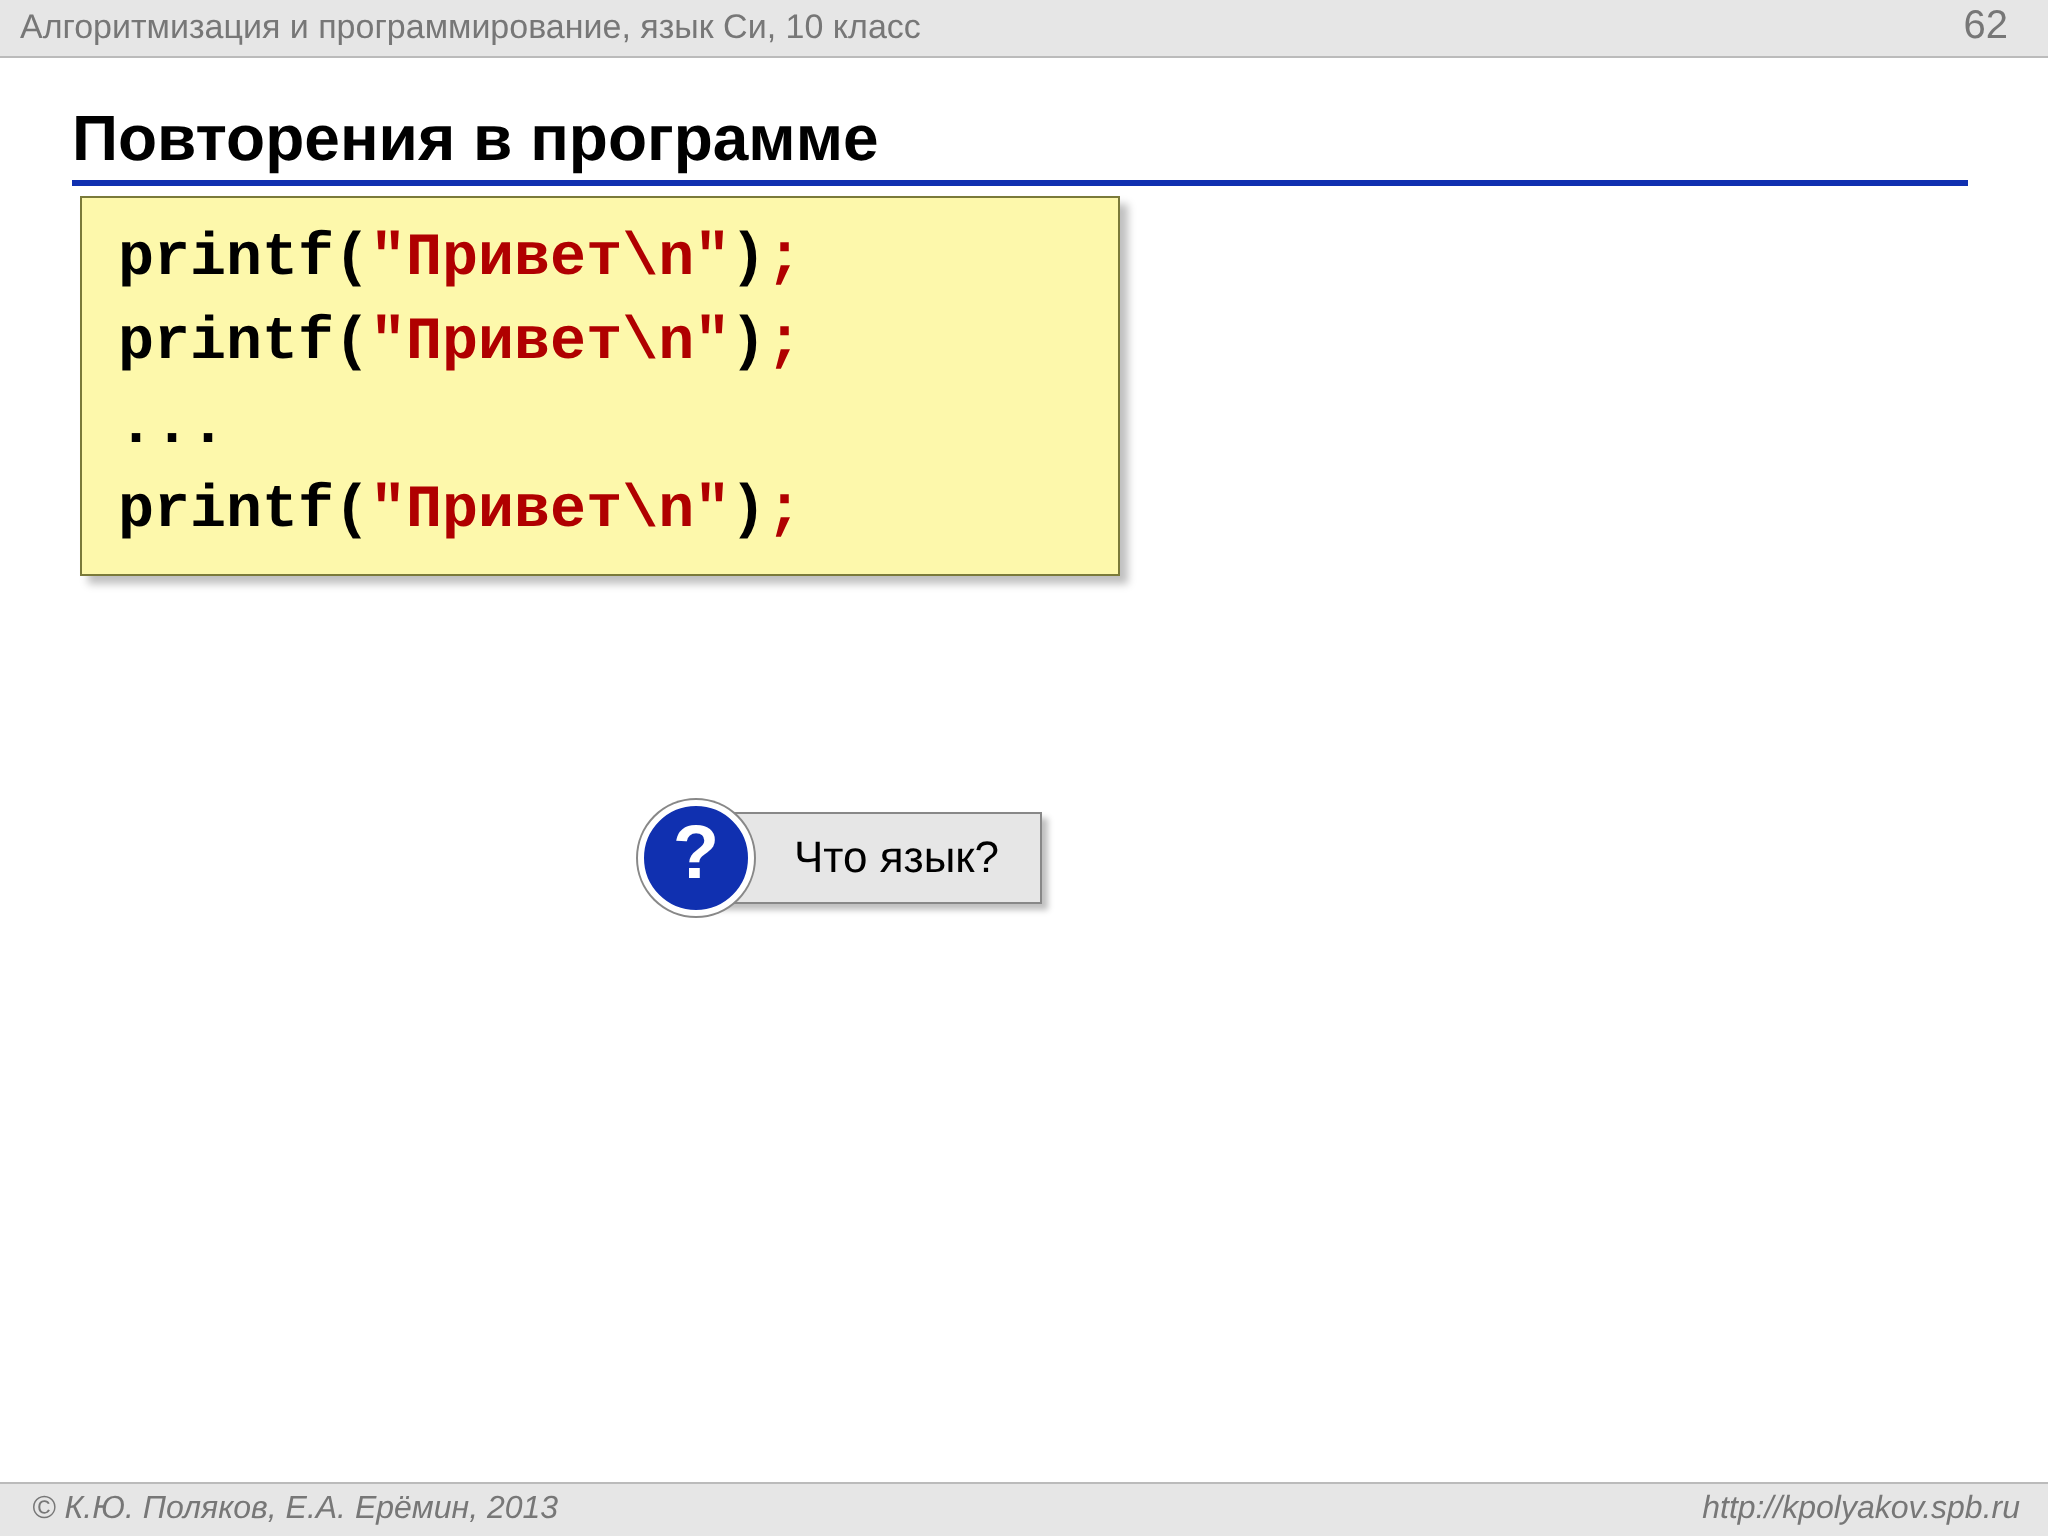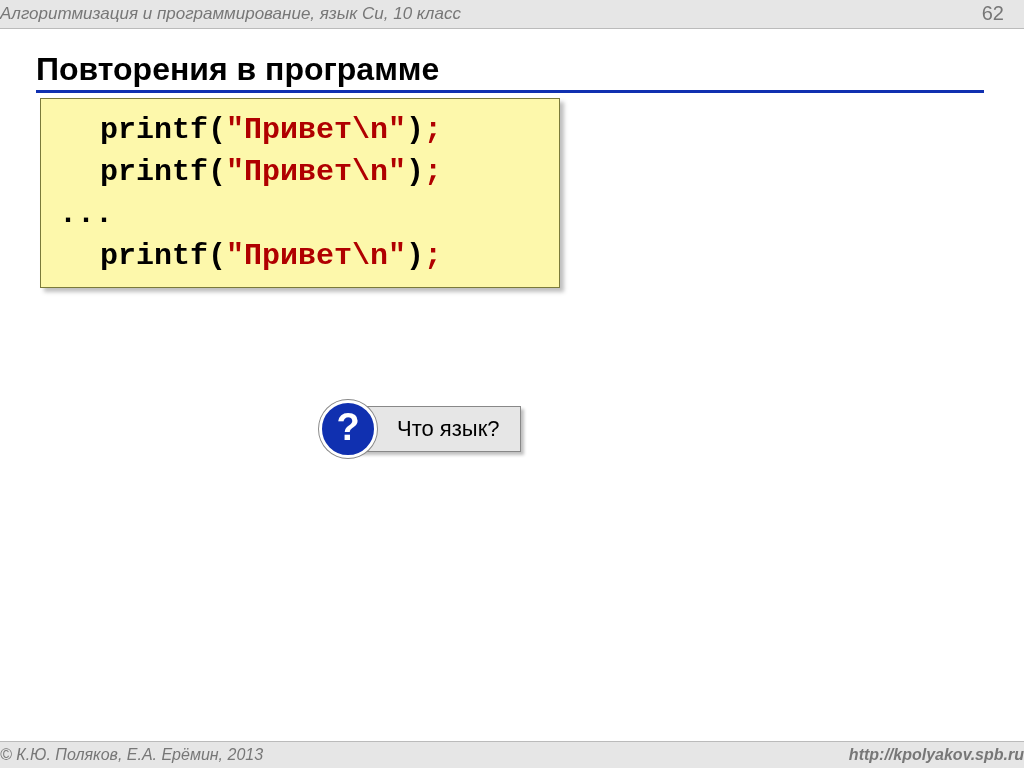--- a/index.html
+++ b/index.html
@@ -13,23 +13,22 @@
     overflow: hidden;
   }
   .header-bar {
     height: 28px;
     background: #e6e6e6;
     border-bottom: 1px solid #bbb;
     position: relative;
   }
   .header-title {
     position: absolute;
-    left: 0;
+    left: 10px;
     top: 4px;
-    font-style: italic;
     font-size: 17px;
     color: #777;
   }
   .page-number {
     position: absolute;
     right: 20px;
     top: 2px;
     font-size: 20px;
     font-weight: normal;
     color: #777;
@@ -52,21 +51,21 @@
     border: 1px solid #7a7a3a;
     box-shadow: 4px 4px 4px rgba(0,0,0,0.25);
     padding: 10px 18px 10px 18px;
     font-family: "Courier New", monospace;
     font-size: 30px;
     font-weight: bold;
     line-height: 1.4;
     box-sizing: border-box;
   }
   .code-line { white-space: nowrap; }
-  .tok-fn   { color: #000; margin-left: 41px; }
+  .tok-fn   { color: #000; }
   .tok-p    { color: #000; }
   .tok-str  { color: #b00000; }
   .tok-semi { color: #b00000; }
   .tok-dots { color: #000; }
   .callout {
     position: absolute;
     left: 344px;
     top: 406px;
   }
   .callout-box {
@@ -110,28 +109,27 @@
     width: 1024px;
     height: 26px;
     background: #e6e6e6;
     border-top: 1px solid #bbb;
     font-style: italic;
     font-size: 16px;
     color: #777;
   }
   .footer-left {
     position: absolute;
-    left: 0;
+    left: 16px;
     top: 4px;
   }
   .footer-right {
     position: absolute;
-    right: 0;
+    right: 14px;
     top: 4px;
-    font-weight: bold;
   }
 </style>
 </head>
 <body>
 
 <div class="header-bar">
   <span class="header-title">Алгоритмизация и программирование, язык Си, 10 класс</span>
   <span class="page-number">62</span>
 </div>
 

